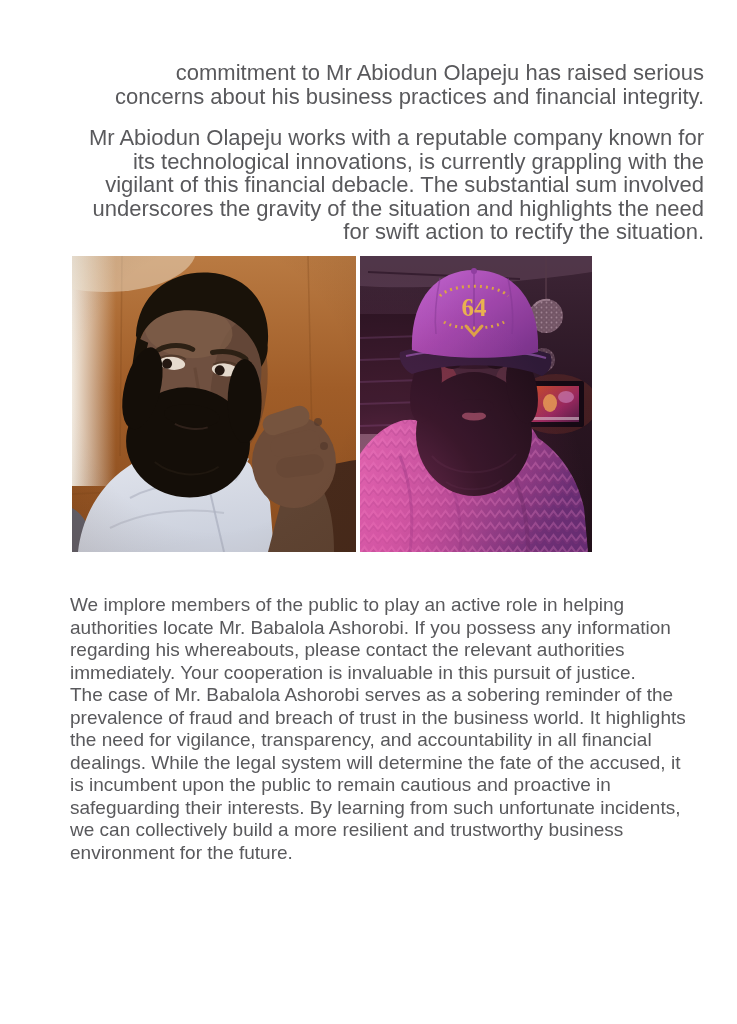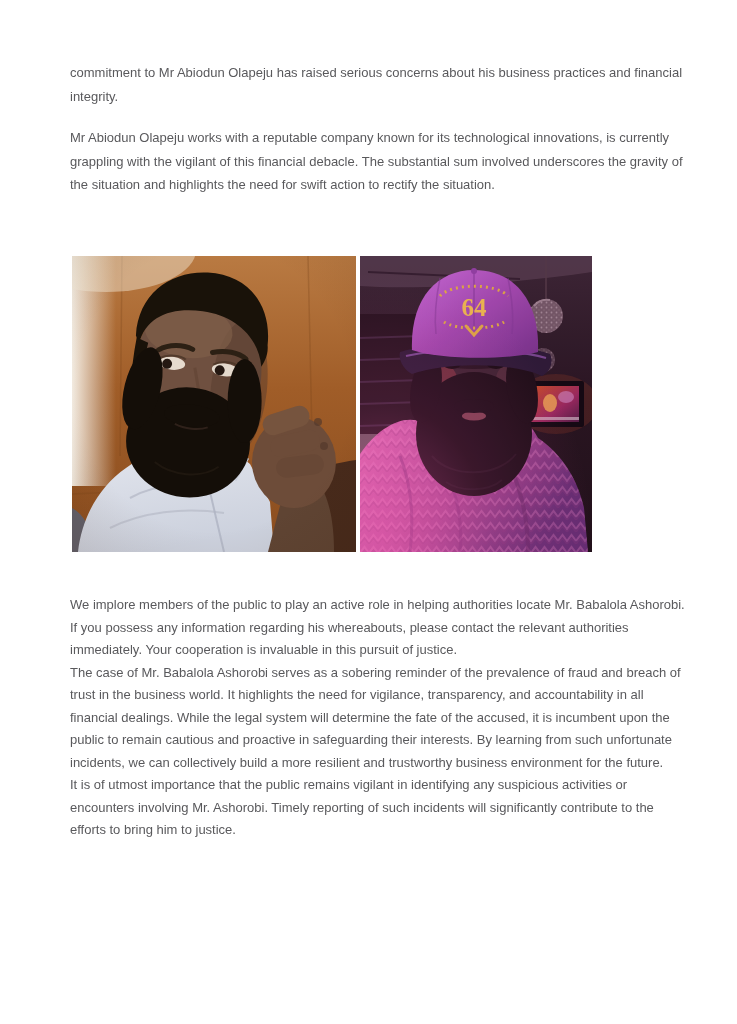--- a/index.html
+++ b/index.html
@@ -1,21 +1,21 @@
 <!DOCTYPE html>
 <html><head>
 <meta charset="utf-8">
 <style>
   html,body{margin:0;padding:0;background:#ffffff;}
   .page{position:relative;width:737px;height:1024px;background:#ffffff;overflow:hidden;
         font-family:"Liberation Sans","DejaVu Sans",sans-serif;}
-  .para{position:absolute;left:70px;width:618px;font-size:13px;line-height:23.5px;
-        color:#59595c;margin:0;}
+  .para{position:absolute;left:86px;width:618px;font-size:22px;line-height:23.5px;
+        color:#59595c;margin:0;text-align:right;}
   .bottom-block{position:absolute;left:70px;top:594px;width:620px;}
-  .bottom-block p{font-size:13px;line-height:22.5px;color:#59595c;margin:0;}
+  .bottom-block p{font-size:19px;line-height:22.5px;color:#59595c;margin:0;}
   .photo-strip{position:absolute;left:72px;top:256px;width:520px;height:296px;
         display:flex;gap:4px;background:#ffffff;}
   .photo{display:block;height:296px;}
   svg{display:block;}
 </style>
 </head>
 <body>
 
 <div class="page">
 
@@ -236,16 +236,15 @@
       </g>
 
       <rect width="232" height="296" fill="url(#pinkGlow)"></rect>
       <rect width="232" height="296" fill="#ff4fb0" opacity="0.06"></rect>
     </svg>
   </div>
 
   <div class="bottom-block">
     <p>We implore members of the public to play an active role in helping authorities locate Mr. Babalola Ashorobi. If you possess any information regarding his whereabouts, please contact the relevant authorities immediately. Your cooperation is invaluable in this pursuit of justice.</p>
     <p>The case of Mr. Babalola Ashorobi serves as a sobering reminder of the prevalence of fraud and breach of trust in the business world. It highlights the need for vigilance, transparency, and accountability in all financial dealings. While the legal system will determine the fate of the accused, it is incumbent upon the public to remain cautious and proactive in safeguarding their interests. By learning from such unfortunate incidents, we can collectively build a more resilient and trustworthy business environment for the future.</p>
-    <p>It is of utmost importance that the public remains vigilant in identifying any suspicious activities or encounters involving Mr. Ashorobi. Timely reporting of such incidents will significantly contribute to the efforts to bring him to justice.</p>
   </div>
 
 </div>
 
 </body></html>

